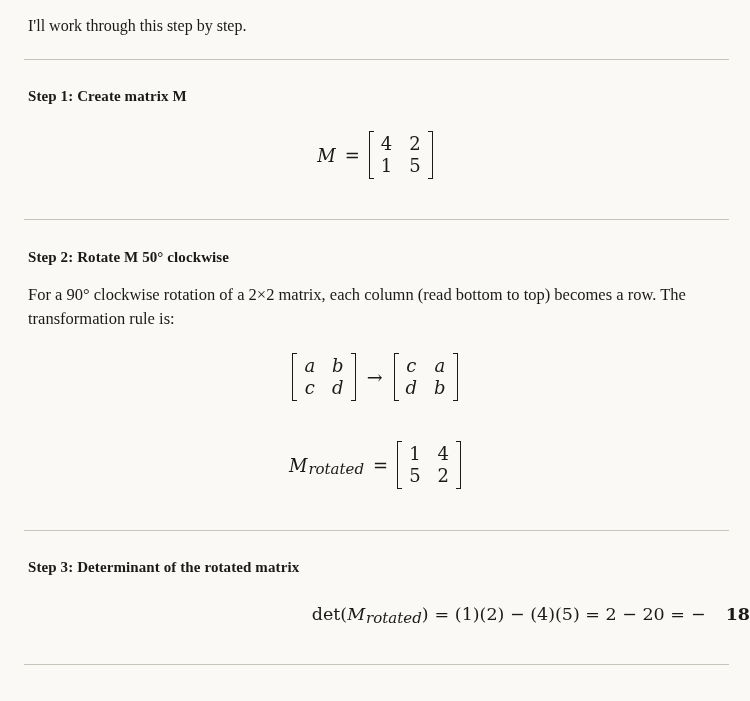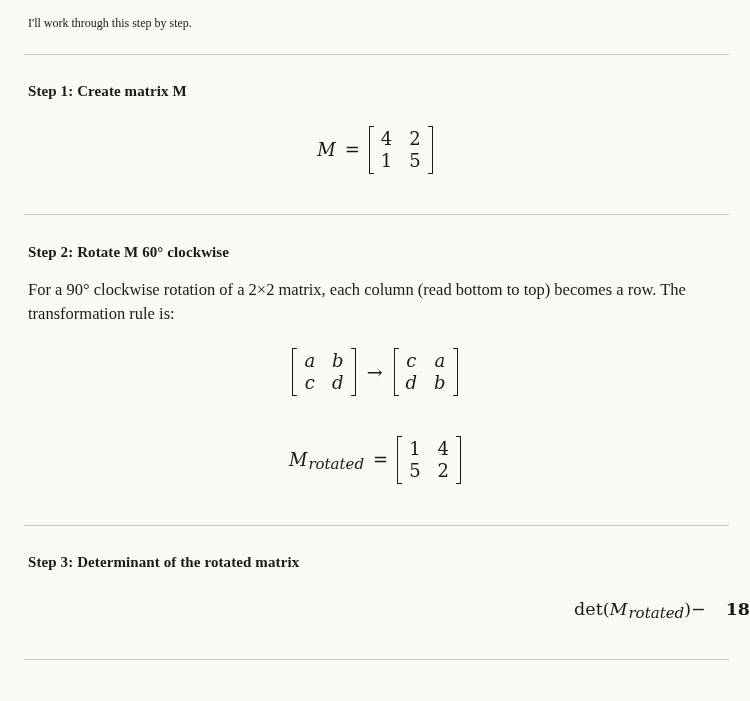--- a/index.html
+++ b/index.html
@@ -15,21 +15,21 @@
     width: 750px;
     height: 701px;
     overflow: hidden;
     background: var(--bg);
     color: var(--text);
     font-family: "Liberation Serif", serif;
   }
   .intro {
     margin: 0;
     padding: 15px 28px 0 28px;
-    font-size: 12px;
+    font-size: 16px;
     line-height: 1.4;
   }
   hr.divider {
     border: none;
     border-top: 1.5px solid var(--rule);
     margin: 0 21px 0 24px;
   }
   hr.r1 { margin-top: 22px; }
   hr.r2 { margin-top: 40px; }
   hr.r3 { margin-top: 41px; }
@@ -115,21 +115,21 @@
         <span>2</span>
         <span>1</span>
         <span>5</span>
       </span>
       <span class="bracket right"></span>
     </span>
 </div>
 
 <hr class="divider r2">
 
-<h3 class="step-heading h2x">Step 2: Rotate M 60° clockwise</h3>
+<h3 class="step-heading h2x">Step 2: Rotate M 50° clockwise</h3>
 
 <p class="body-text">For a 90° clockwise rotation of a 2×2 matrix, each column (read bottom to top) becomes a row. The transformation rule is:</p>
 
 <div class="math m2">
   <span class="matrix">
       <span class="bracket left"></span>
       <span class="cells it">
         <span>a</span>
         <span>b</span>
         <span>c</span>
@@ -168,17 +168,18 @@
 
 <hr class="divider r3">
 
 <h3 class="step-heading h3x">Step 3: Determinant of the rotated matrix</h3>
 
 <div class="math m4">
   <span>det(</span>
     <span class="it">M</span>
     <span class="sub it">rotated</span>
     <span>)</span>
+    <span class="det-body">= (1)(2) − (4)(5) = 2 − 20 =</span>
     <span>−</span>
     <span class="result-bold">18</span>
 </div>
 
 <hr class="divider r4">
 
 </body></html>

